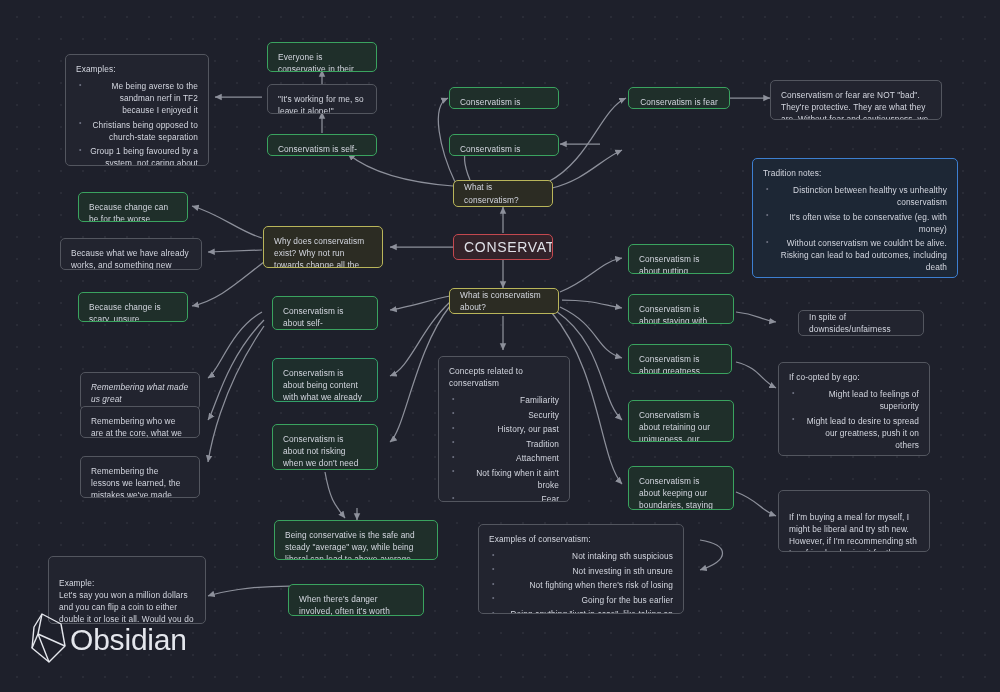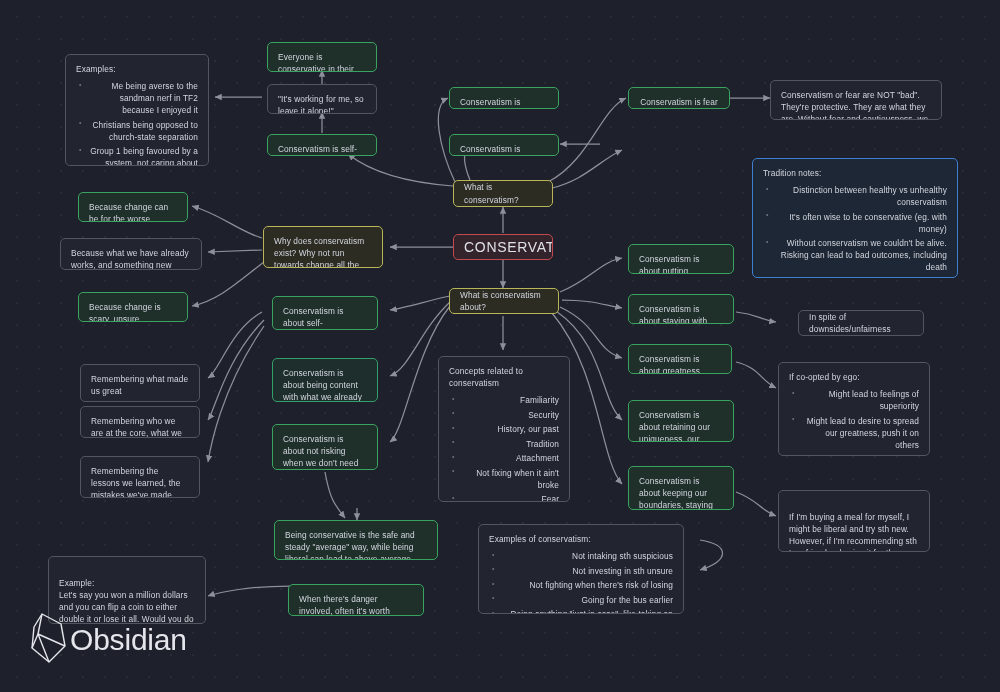--- a/index.html
+++ b/index.html
@@ -311,21 +311,21 @@
   </div>
 
   <div class="node teal" style="left:272px; top:358px; width:106px; height:44px;">
     <span>Conservatism is about being content with what we already have</span>
   </div>
 
   <div class="node green" style="left:272px; top:424px; width:106px; height:46px;">
     <span>Conservatism is about not risking when we don't need to</span>
   </div>
 
-  <div class="node plain" style="left:80px; top:364px; width:120px; height:38px;">
+  <div class="node plain" style="left:80px; top:372px; width:120px; height:38px;font-style:italic;">
     <span>Remembering what made us great</span>
   </div>
 
   <div class="node plain" style="left:80px; top:406px; width:120px; height:32px;">
     <span>Remembering who we are at the core, what we are about</span>
   </div>
 
   <div class="node plain" style="left:80px; top:456px; width:120px; height:42px;">
     <span>Remembering the lessons we learned, the mistakes we've made</span>
   </div>

